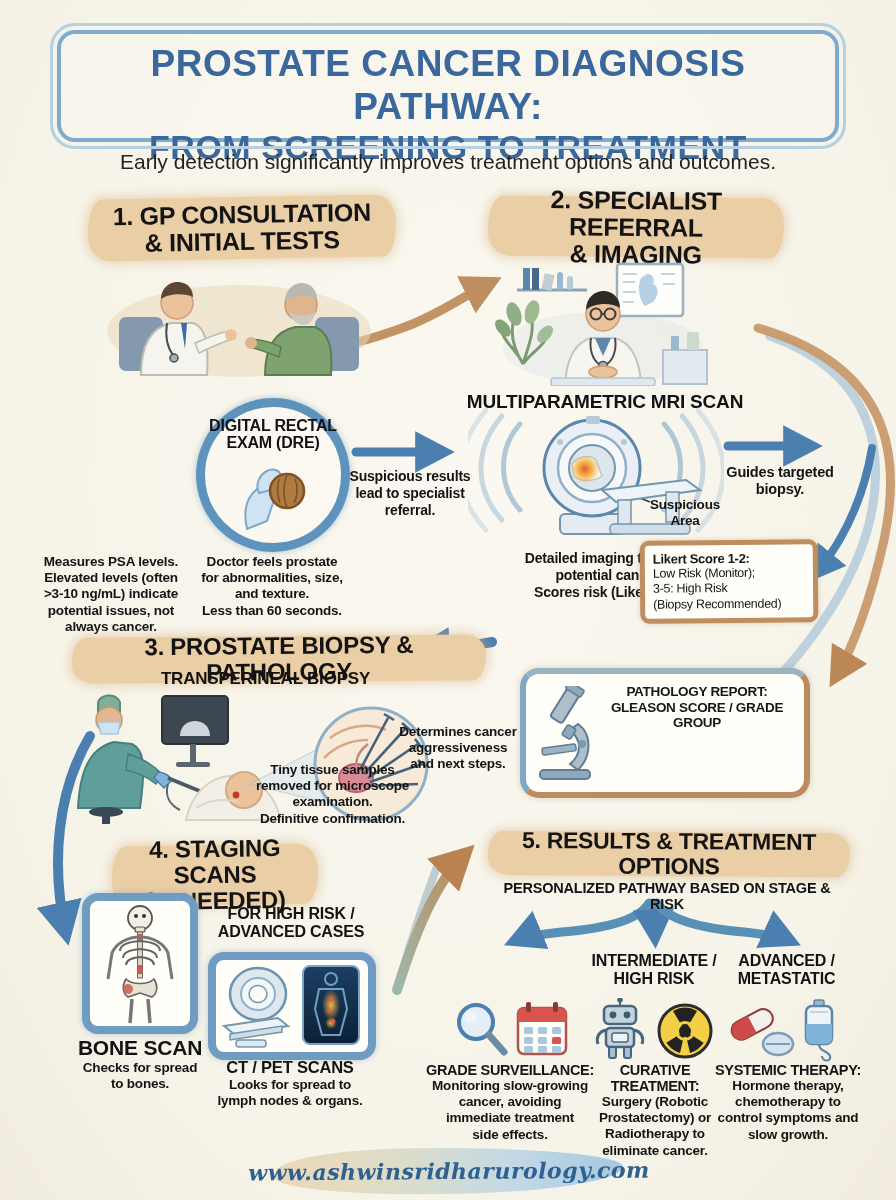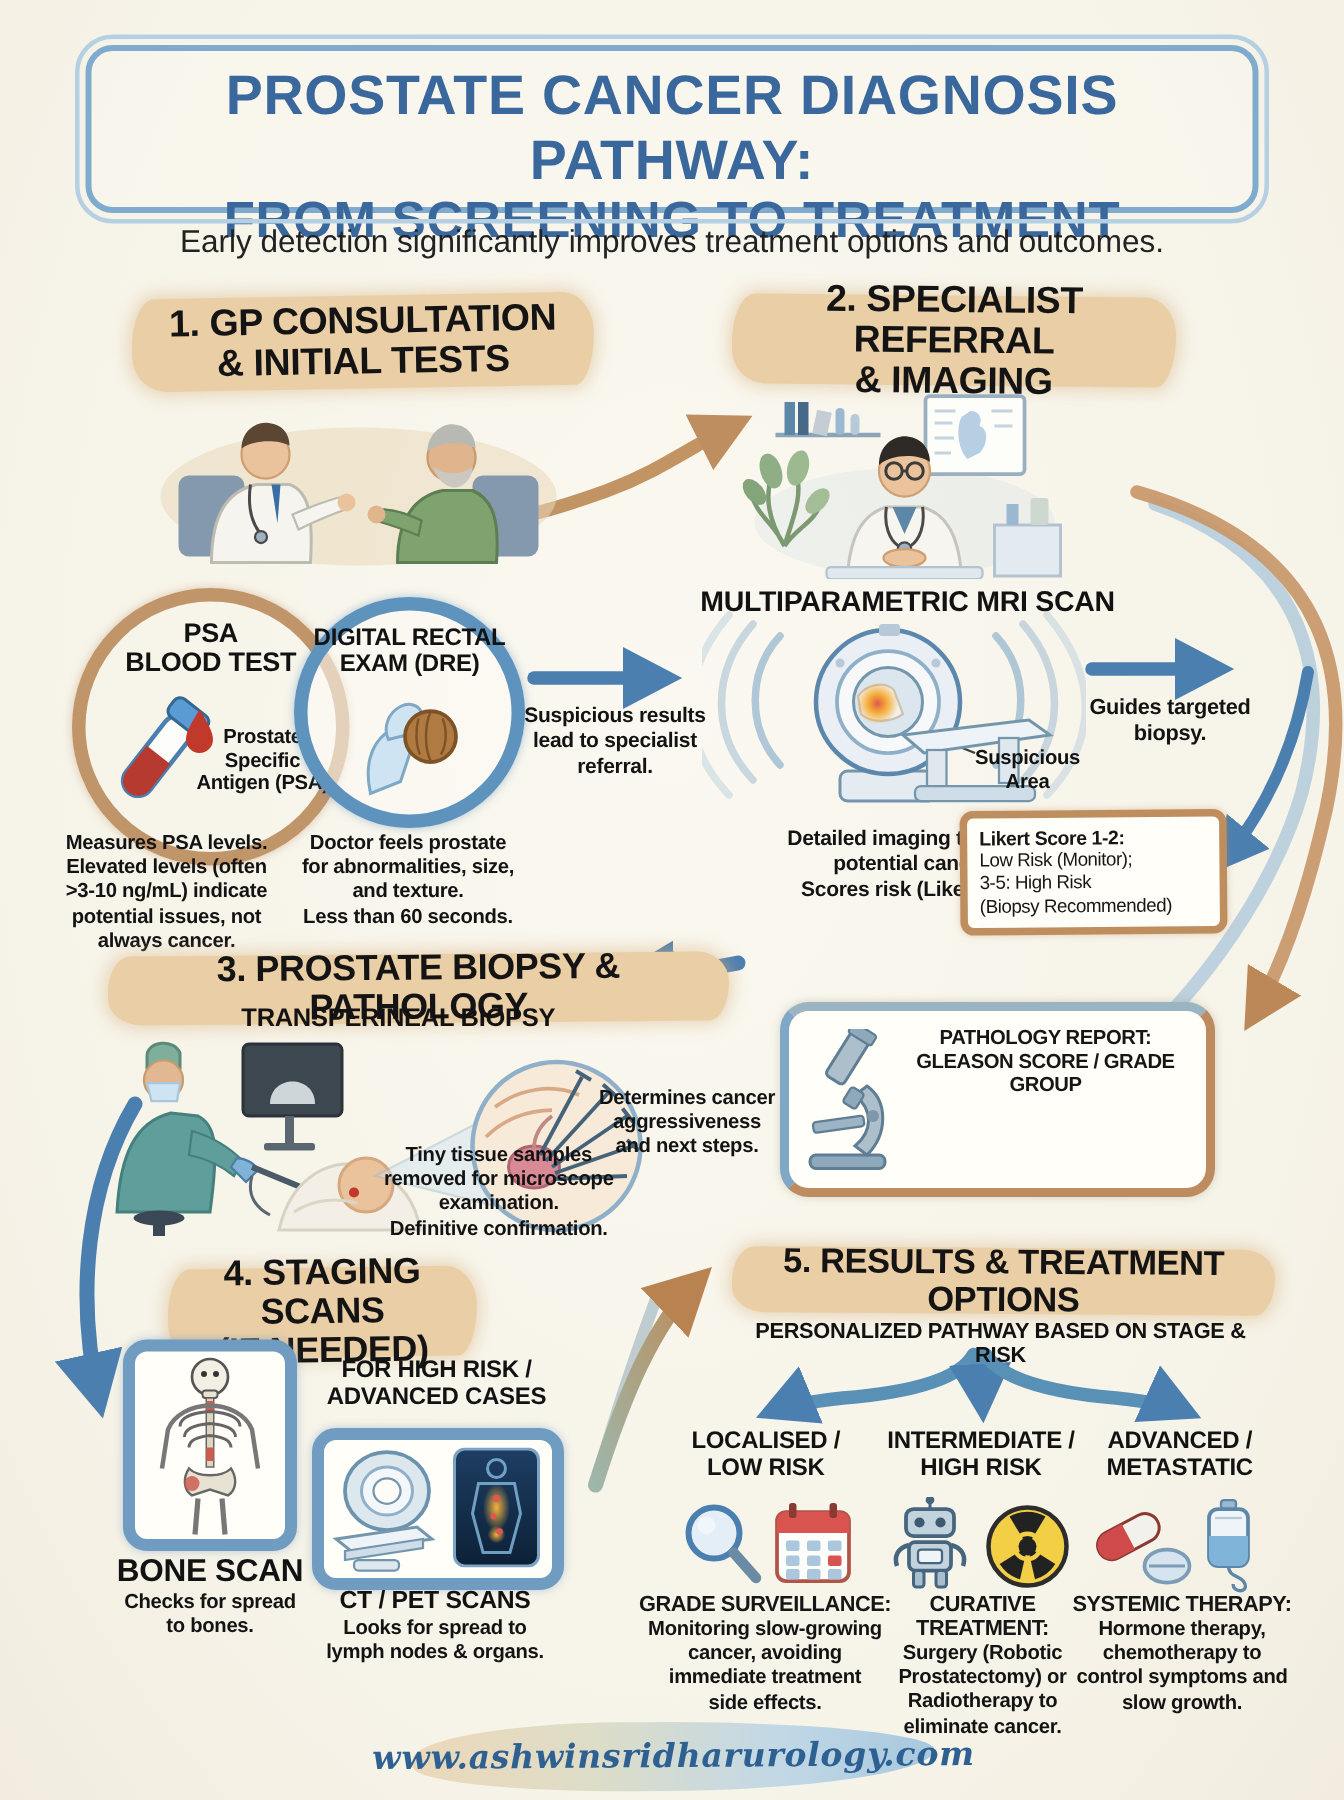--- a/index.html
+++ b/index.html
@@ -94,35 +94,20 @@
     <path d="M64 68 C62 82 64 92 70 100" fill="none" stroke="#4a4a4a" stroke-width="2"></path>
     <circle cx="71" cy="103" r="4" fill="#9fb2c0" stroke="#4a4a4a" stroke-width="1.5"></circle>
     <path d="M162 120 C162 90 174 76 192 72 L212 72 C226 78 230 92 228 120 Z" fill="#7ea36f" stroke="#5d7d52" stroke-width="2"></path>
     <path d="M178 92 C166 86 156 84 146 84 L146 92 C156 94 166 98 176 102 Z" fill="#7ea36f" stroke="#5d7d52" stroke-width="1.5"></path>
     <circle cx="148" cy="88" r="6" fill="#e0b58e"></circle>
     <circle cx="198" cy="50" r="16" fill="#e0b58e" stroke="#c79b6e" stroke-width="1.5"></circle>
     <path d="M182 46 C182 34 192 27 200 28 C210 29 214 37 214 44 C206 39 190 39 182 46 Z" fill="#b9b9b4"></path>
     <path d="M186 56 C188 66 196 70 200 70 C206 70 212 64 212 56 C206 62 192 62 186 56 Z" fill="#cac8c1"></path>
   </svg>
 
-  <div class="abs circle z2" style="left:48px;top:392px;width:167px;height:167px;border:9px solid #c1956a;box-shadow:0 0 6px rgba(193,149,106,.5);">
-    <div class="abs ctr pre label" style="left:0;top:12px;width:100%;font-size:18px;line-height:1.05;">PSA
-BLOOD TEST</div>
-    <svg class="abs" style="left:8px;top:58px;" width="80" height="90" viewBox="0 0 80 90">
-      <g transform="rotate(38 40 45)">
-        <rect x="30" y="14" width="20" height="62" rx="10" fill="#fdfdfb" stroke="#4a7fb0" stroke-width="3"></rect>
-        <path d="M30 44 L50 44 L50 66 A10 10 0 0 1 30 66 Z" fill="#b63a30"></path>
-        <rect x="26" y="4" width="28" height="15" rx="5" fill="#5b9bd5" stroke="#33688f" stroke-width="2"></rect>
-      </g>
-      <path d="M68 14 C74 24 77 29 77 34 A9 9 0 0 1 59 34 C59 29 62 24 68 14 Z" fill="#c0392b"></path>
-    </svg>
-    <div class="abs ctr pre label" style="left:72px;top:82px;width:92px;font-size:13.5px;line-height:1.15;">Prostate
-Specific
-Antigen (PSA)</div>
-  </div>
   <div class="abs ctr pre small z2" style="left:32px;top:554px;width:158px;">Measures PSA levels.
 Elevated levels (often
 &gt;3-10 ng/mL) indicate
 potential issues, not
 always cancer.</div>
 
   <div class="abs circle z2" style="left:196px;top:398px;width:136px;height:136px;border:9px solid #5e93bd;box-shadow:0 0 6px rgba(94,147,189,.5);background:rgba(252,250,244,.6);">
     <div class="abs ctr pre label" style="left:0;top:10px;width:100%;font-size:16px;line-height:1.08;">DIGITAL RECTAL
 EXAM (DRE)</div>
     <svg class="abs" style="left:32px;top:52px;" width="76" height="74" viewBox="0 0 76 74">
@@ -367,22 +352,20 @@
     <div class="label" style="font-size:16.5px;">CT / PET SCANS</div>
     <div class="pre small">Looks for spread to
 lymph nodes &amp; organs.</div>
   </div>
 
   <div class="abs blob z2" style="left:488px;top:832px;width:362px;height:44px;transform:rotate(.4deg);">
     <div class="ctr h1" style="font-size:23px;">5. RESULTS &amp; TREATMENT OPTIONS</div>
   </div>
   <div class="abs ctr label z2" style="left:492px;top:880px;width:350px;font-size:14.5px;">PERSONALIZED PATHWAY BASED ON STAGE &amp; RISK</div>
 
-  <div class="abs ctr pre label z2" style="left:438px;top:952px;width:145px;font-size:16px;line-height:1.15;">LOCALISED /
-LOW RISK</div>
   <svg class="abs z2" style="left:450px;top:1000px;" width="122" height="60" viewBox="0 0 122 60">
     <g>
       <circle cx="26" cy="22" r="17" fill="#e4eef6" stroke="#4a7fb0" stroke-width="4"></circle>
       <circle cx="21" cy="17" r="6" fill="#f2f7fa" opacity="0.8"></circle>
       <line x1="39" y1="35" x2="54" y2="52" stroke="#6a8ba3" stroke-width="7" stroke-linecap="round"></line>
     </g>
     <g>
       <rect x="68" y="8" width="48" height="46" rx="6" fill="#fdfdfa" stroke="#b05548" stroke-width="2.5"></rect>
       <path d="M68 14 A6 6 0 0 1 74 8 L110 8 A6 6 0 0 1 116 14 L116 22 L68 22 Z" fill="#d9534f"></path>
       <rect x="76" y="2" width="5" height="10" rx="2" fill="#8a3a32"></rect>

